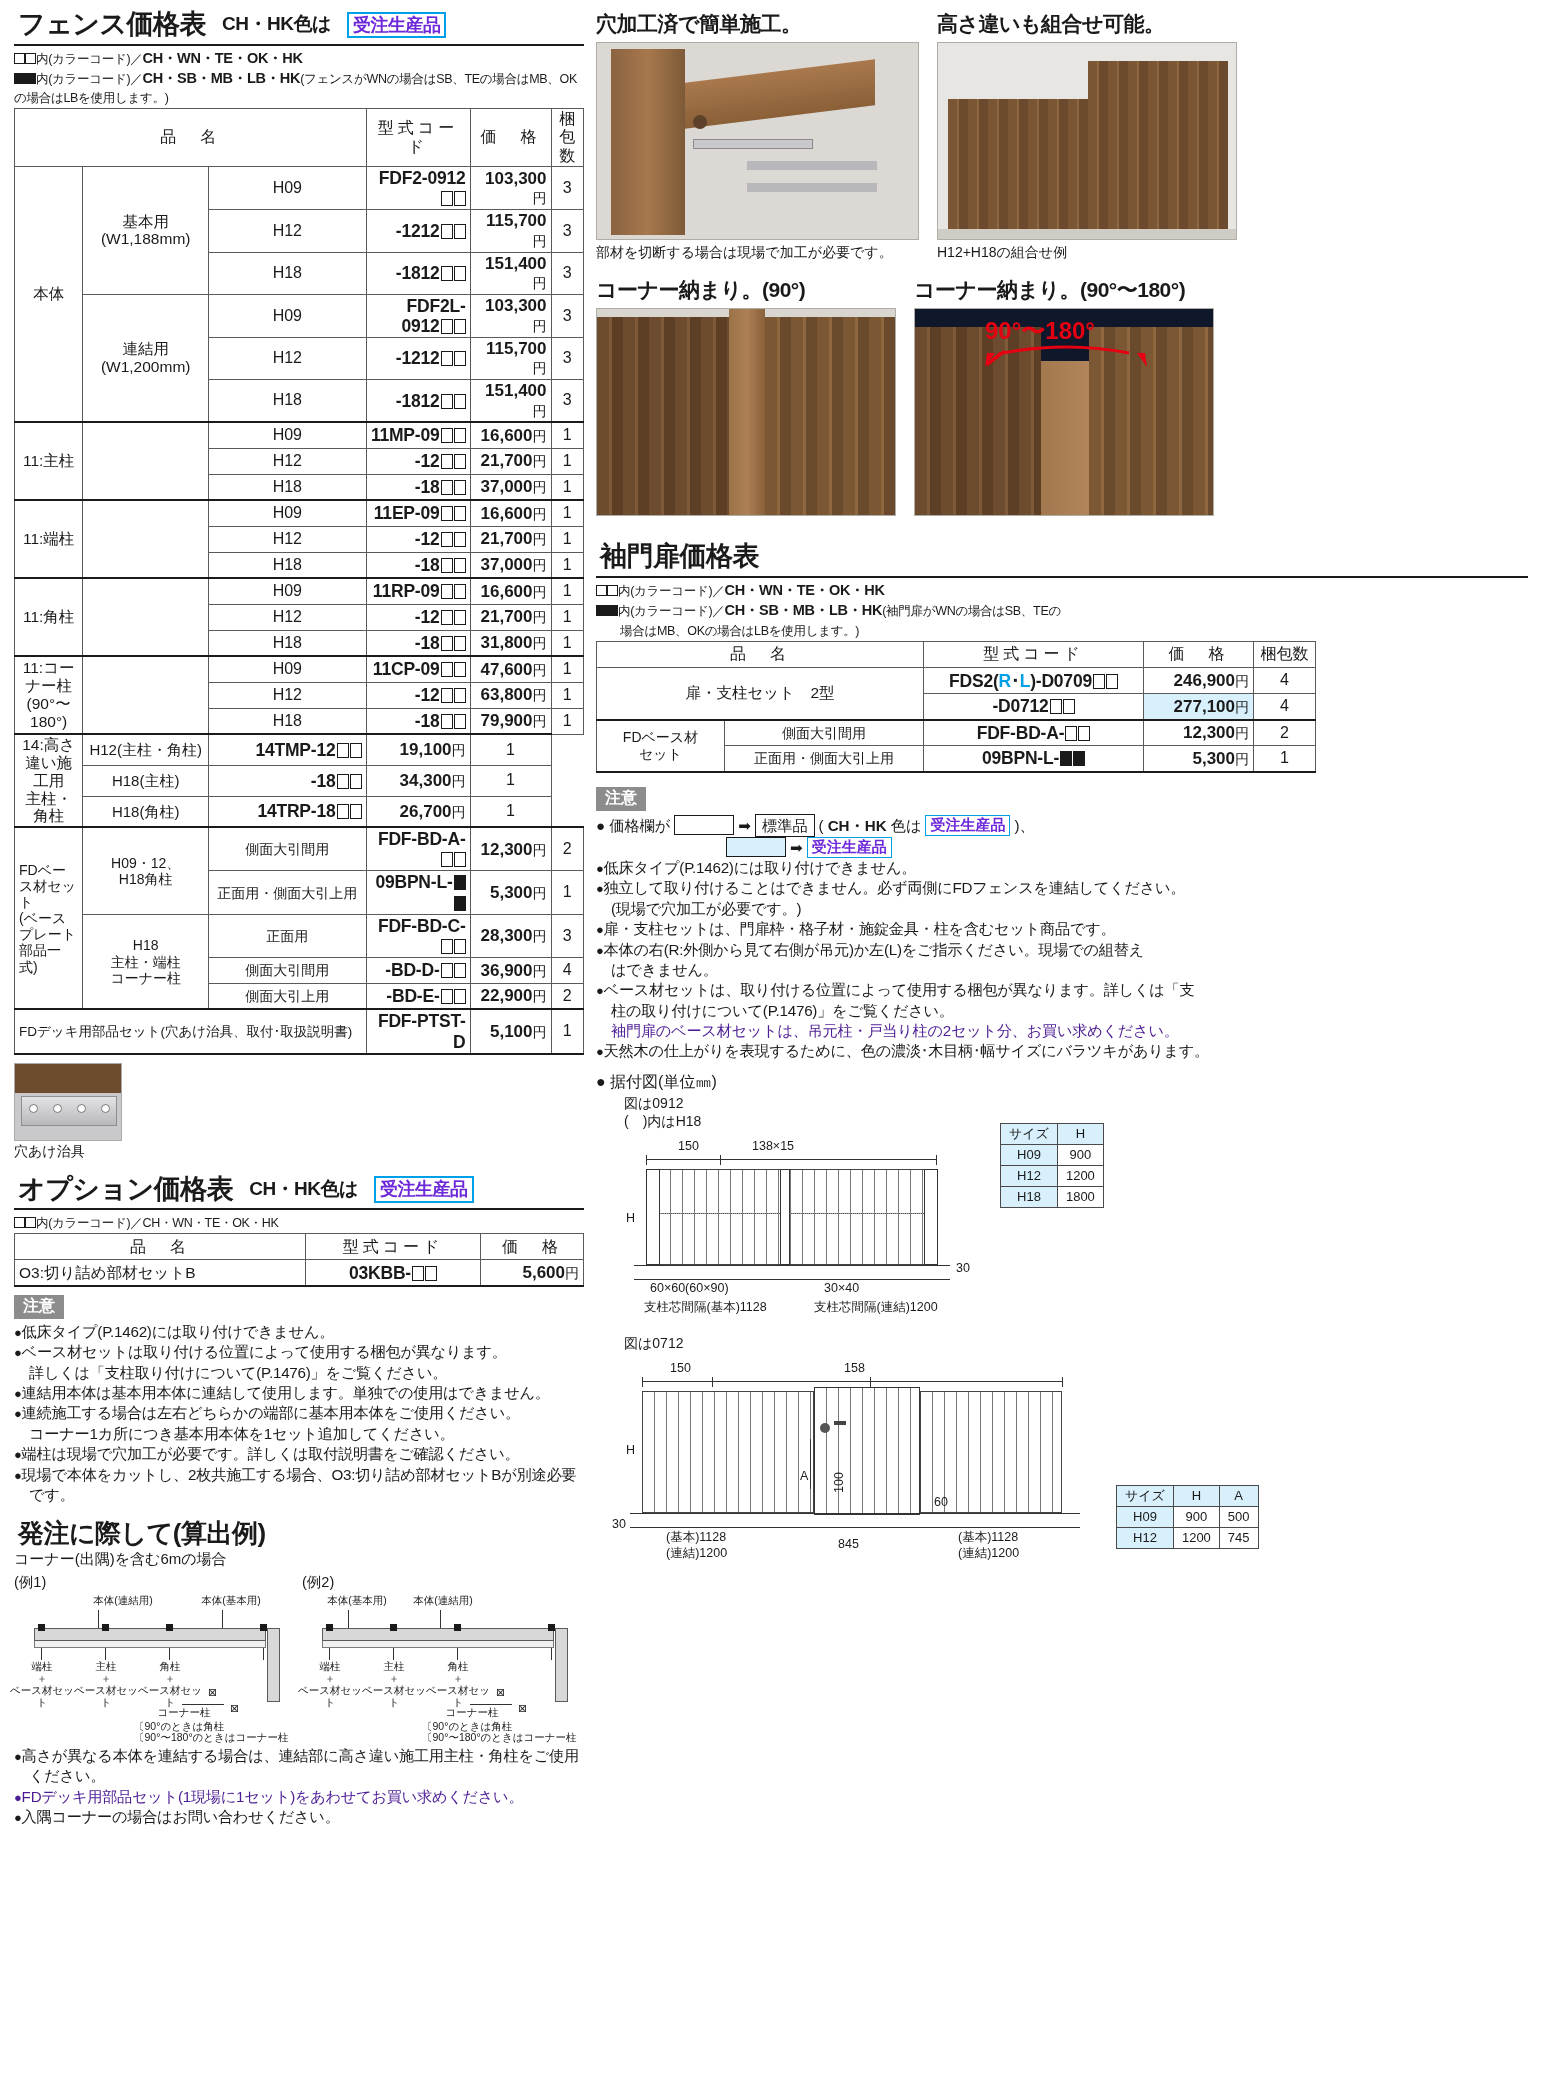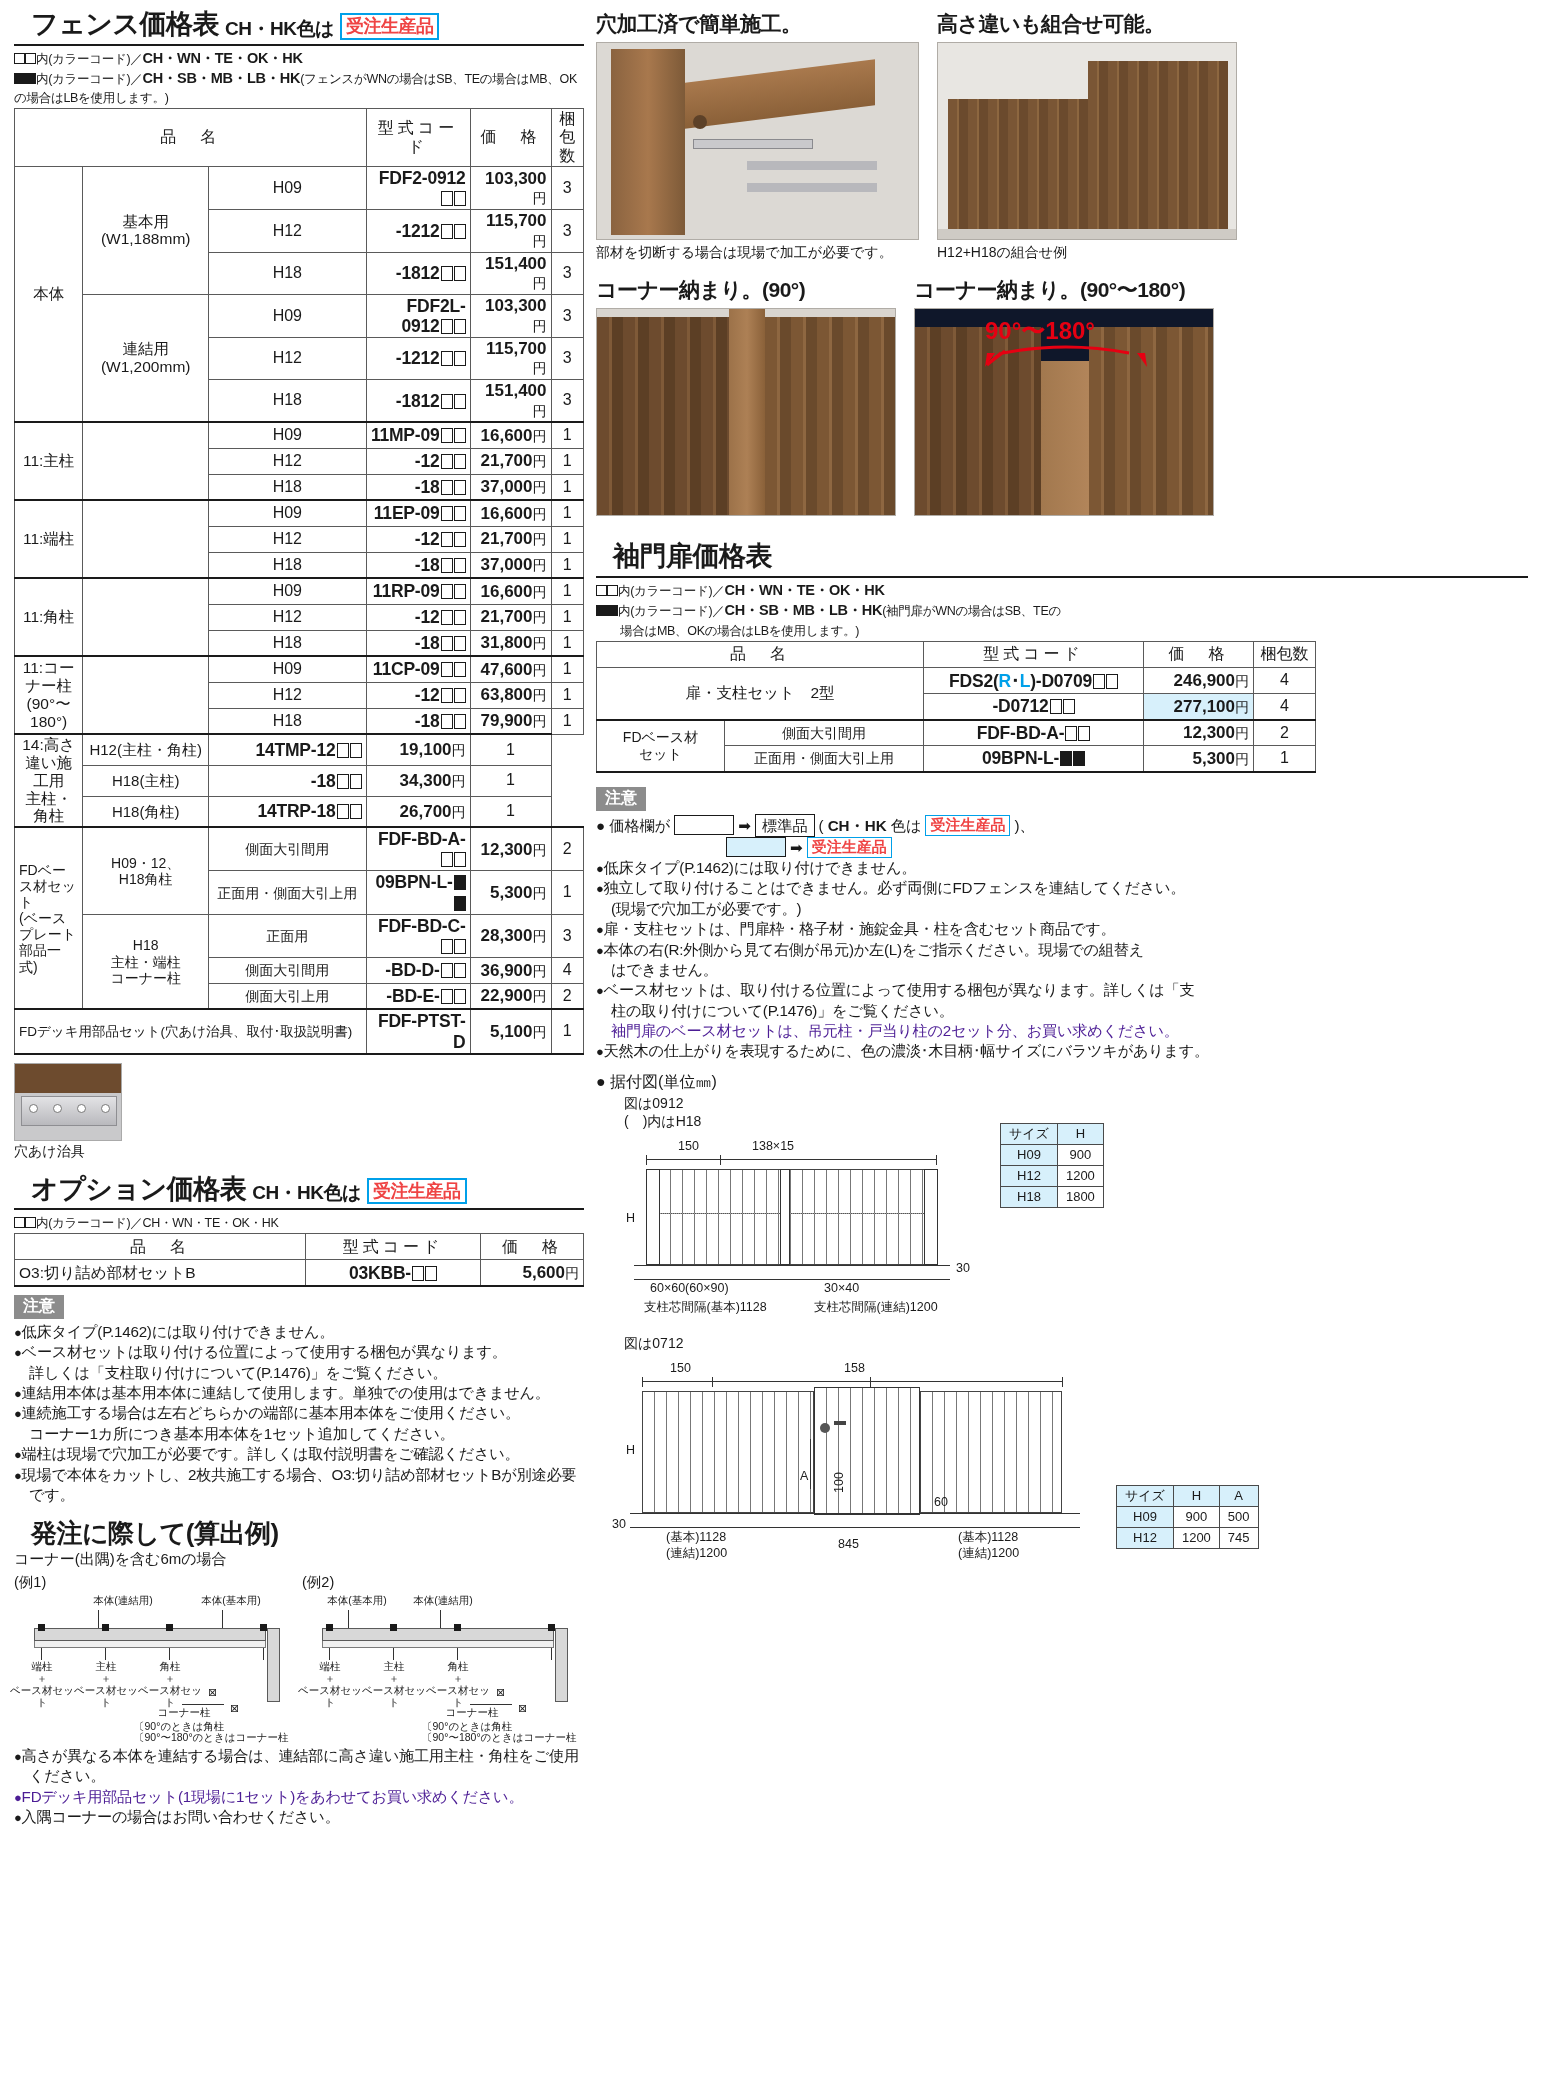--- a/index.html
+++ b/index.html
@@ -12,26 +12,26 @@
     position:relative;
     overflow:hidden;
     -webkit-font-smoothing:antialiased;
   }
   .page { position:relative; width:1542px; height:2096px; padding:10px 14px; }
   .col-left { position:absolute; left:14px; top:10px; width:570px; }
   .col-right { position:absolute; left:596px; top:10px; width:932px; }
 
   
   h1.sec-title {
-    font-size:27px; font-weight:bold; margin:0 0 4px 17px;
-    letter-spacing:-0.5px; line-height:1.1; display:flex; align-items:flex-end; gap:6px;
+    font-size:27px; font-weight:bold; margin:0 0 4px 4px;
+    letter-spacing:-0.5px; line-height:1.1; display:flex; align-items:center; gap:16px;
   }
   h1.sec-title .sub { font-size:19px; font-weight:bold; }
   .order-made {
-    border:2px solid #00a0e9; color:#ef4444; font-size:18px; font-weight:bold;
+    border:2px solid #00a0e9; color:#6d28d9; font-size:18px; font-weight:bold;
     padding:0px 4px; display:inline-block; line-height:1.25;
   }
   .ruleline { border-top:2px solid #1a1a1a; margin:3px 0 3px 0; }
   .colorcode { font-size:14.5px; line-height:1.32; margin:0 0 1px 0; letter-spacing:-0.3px; }
   .colorcode b { font-weight:bold; }
   .sqbox { display:inline-block; width:11px; height:11px; border:1.6px solid #1a1a1a; vertical-align:-1px; margin-right:0px;}
   .sqfill { display:inline-block; width:11px; height:11px; background:#1a1a1a; vertical-align:-1px;}
   .small-jp { font-size:12.5px; }
 
   

